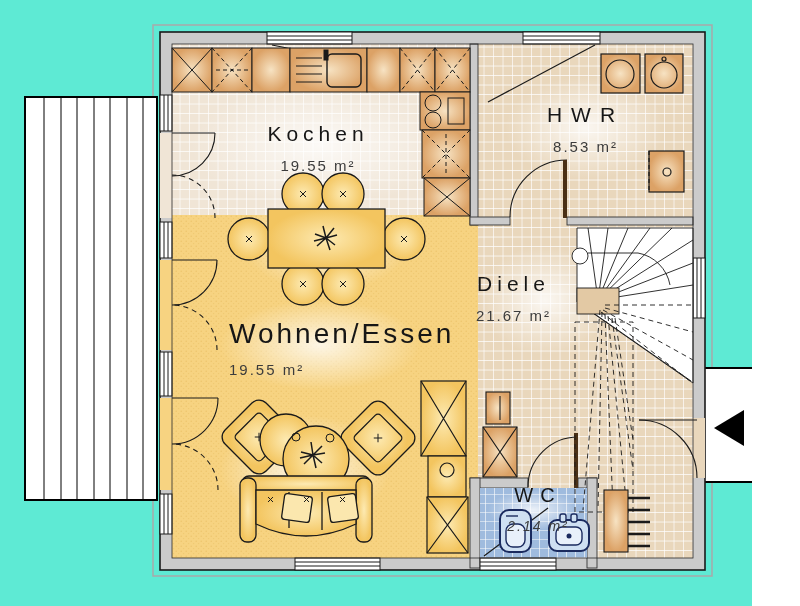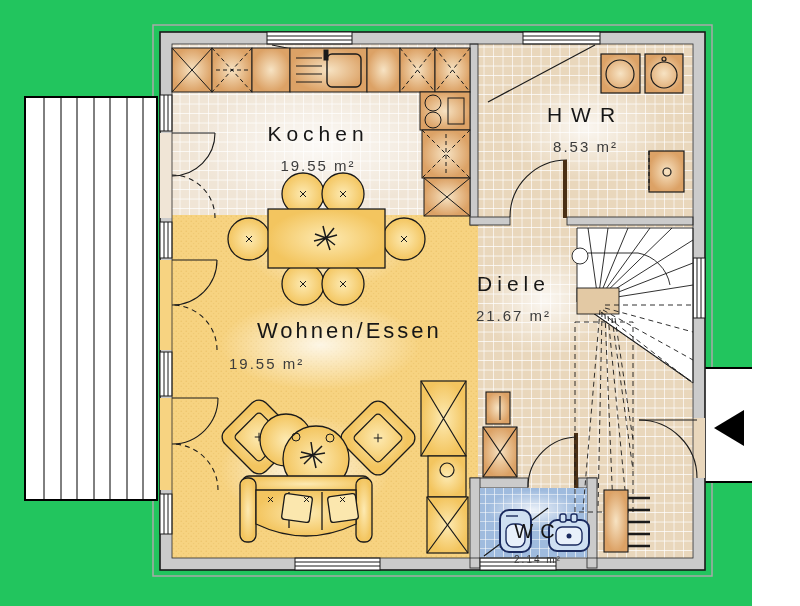--- a/index.html
+++ b/index.html
@@ -1,26 +1,26 @@
 <!DOCTYPE html>
 <html><head>
 <meta charset="utf-8">
 <style>
   html,body{margin:0;padding:0;background:#fff;}
-  .stage{position:relative;width:752px;height:606px;background:#22c55e;overflow:hidden;
+  .stage{position:relative;width:752px;height:606px;background:#5eead4;overflow:hidden;
          font-family:"Liberation Sans",sans-serif;}
   .stage svg{position:absolute;left:0;top:0;}
   .room-label{position:absolute;text-align:center;pointer-events:none;}
   .room-label .rname{display:block;color:#161616;font-size:21px;letter-spacing:5px;}
   .room-label .rarea{display:block;color:#3c3c3c;font-size:15px;letter-spacing:2px;margin-top:11px;}
   .lbl-hwr .rname{letter-spacing:9px;}
   .lbl-wohnen{text-align:left;}
-  .lbl-wohnen .rname{letter-spacing:3px;font-size:22px;margin-left:28px;}
-  .lbl-wc .rname{font-size:20px;letter-spacing:7px;margin-top:36px;}
-  .lbl-wc .rarea{font-size:10px;}
+  .lbl-wohnen .rname{letter-spacing:3px;font-size:28px;}
+  .lbl-wc .rname{font-size:20px;letter-spacing:7px;}
+  .lbl-wc .rarea{font-size:14px;font-style:italic;}
 </style>
 </head>
 <body>
 
 <div class="stage">
 <svg width="800" height="606" viewBox="0 0 800 606">
   <defs>
     <pattern id="ptKitchen" width="9.5" height="9.5" patternUnits="userSpaceOnUse">
       <rect width="9.5" height="9.5" fill="#f0e5d6"></rect>
       <path d="M9.5 0 V9.5 M0 9.5 H9.5" stroke="#ffffff" stroke-width="1.3"></path>

